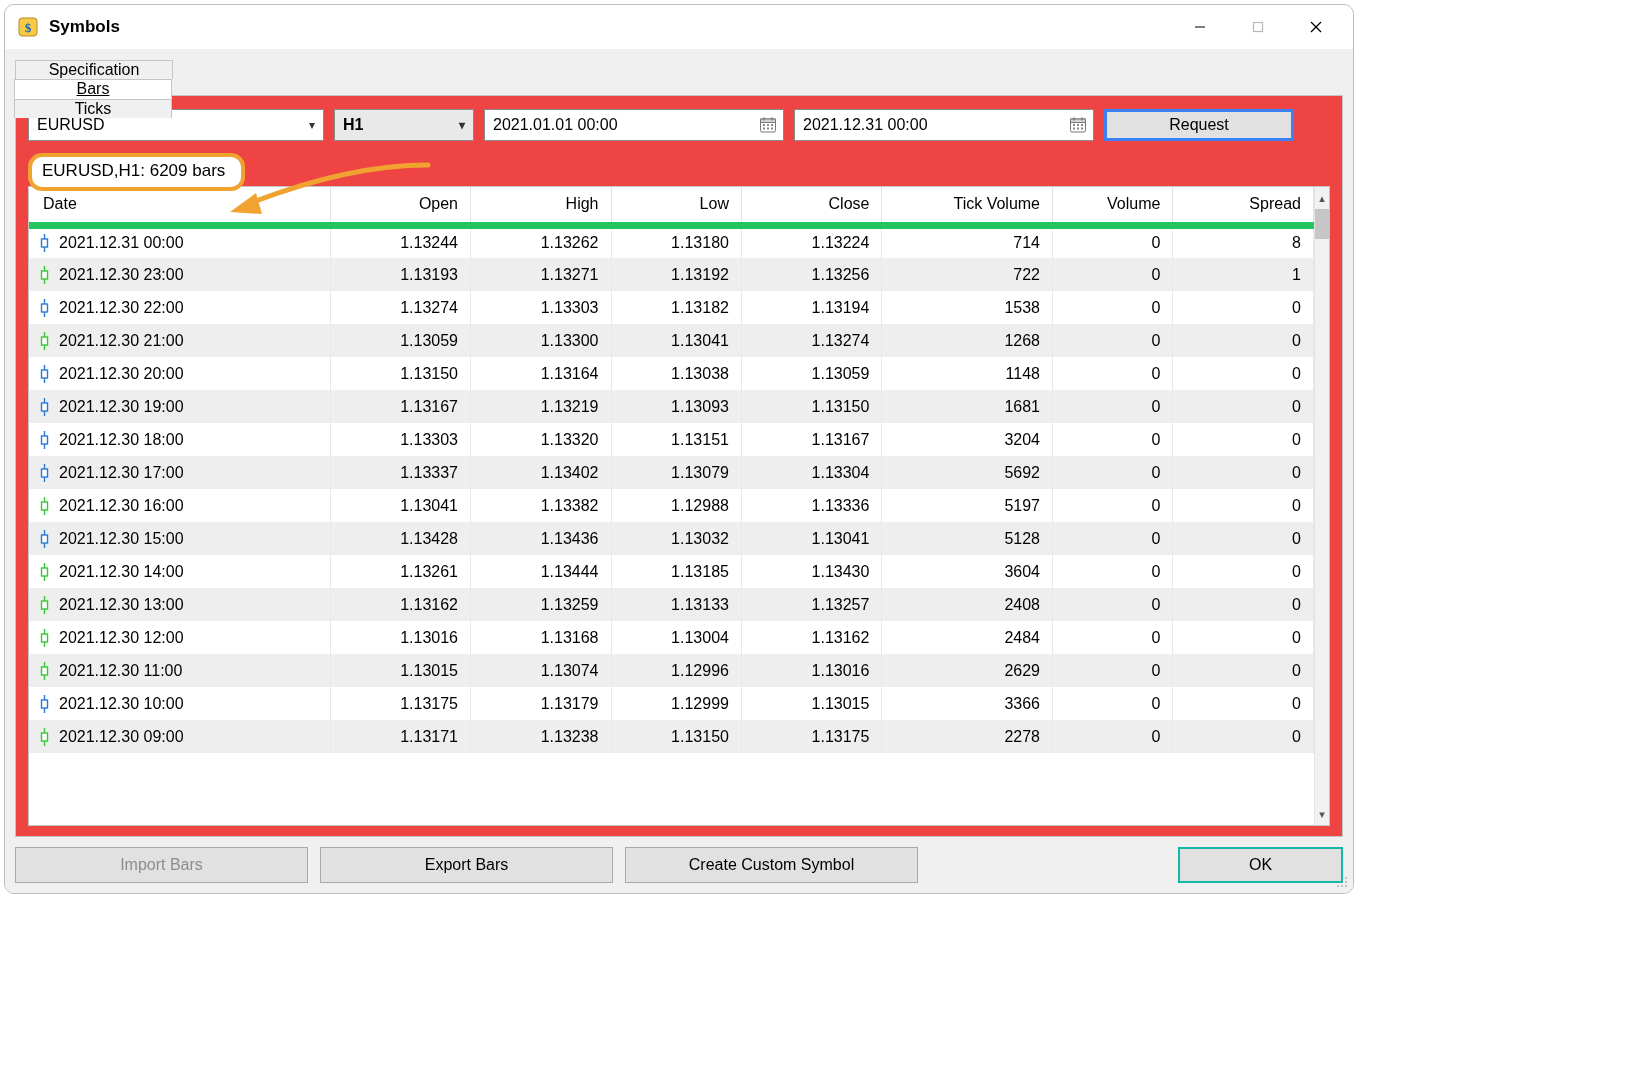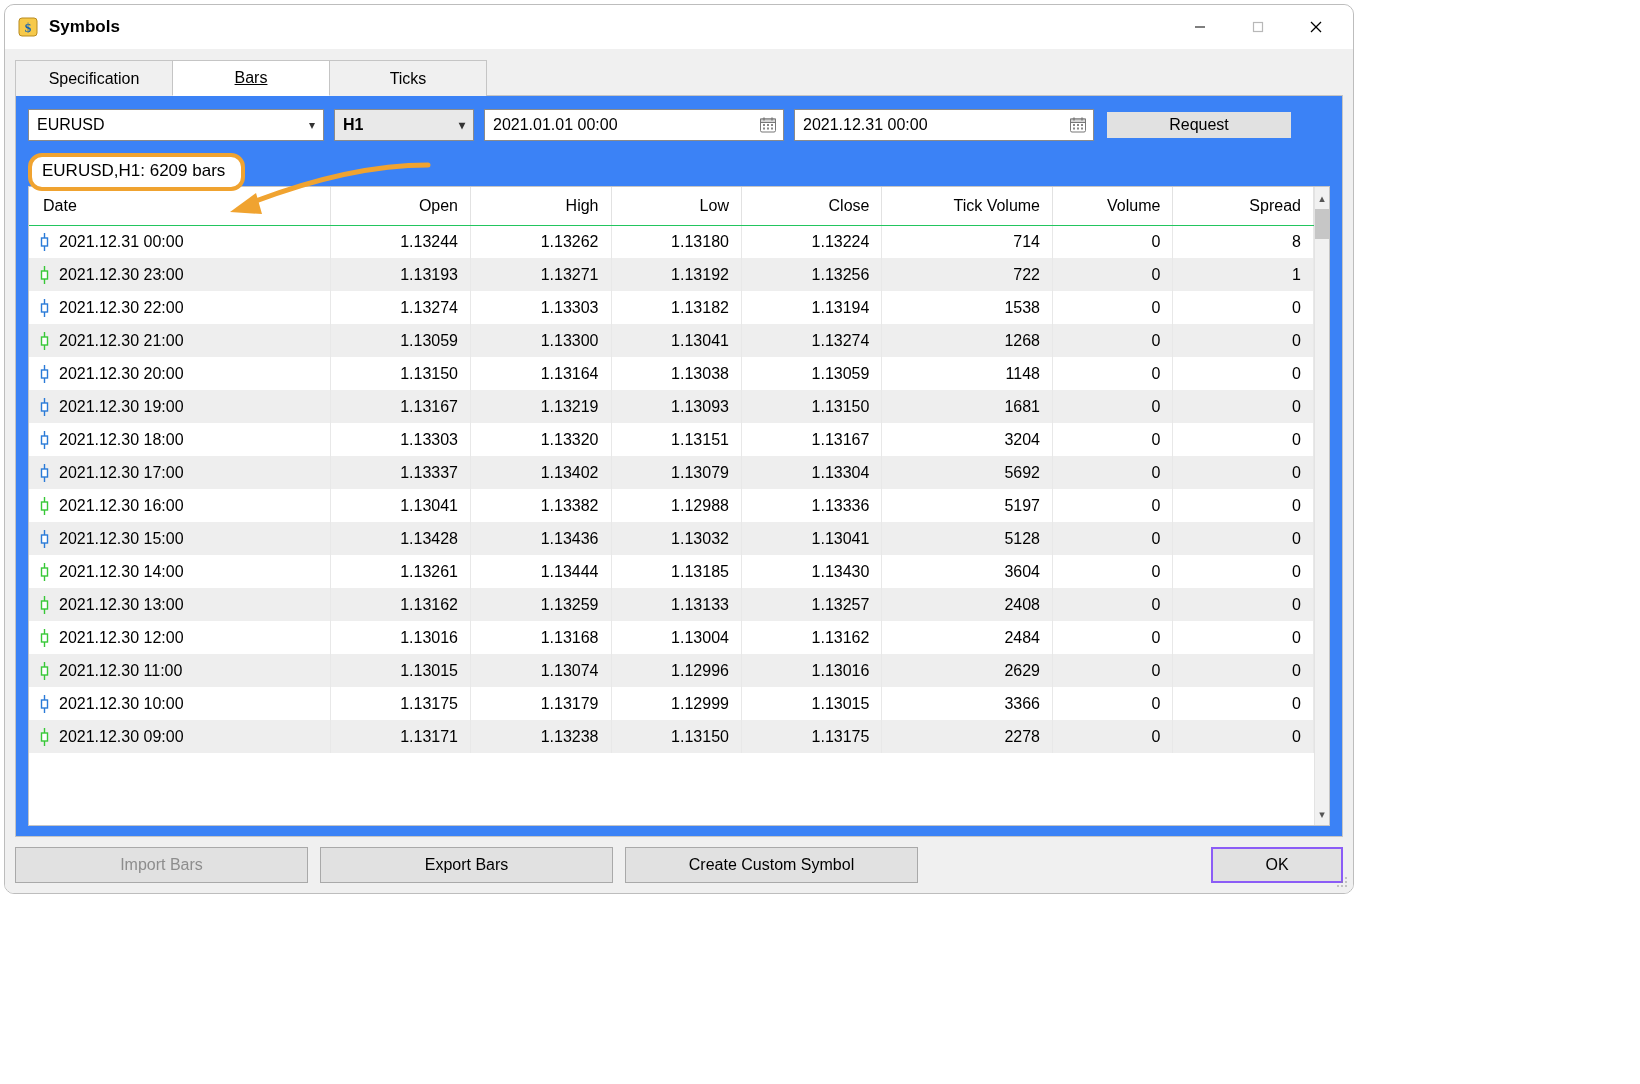--- a/index.html
+++ b/index.html
@@ -57,20 +57,21 @@
     padding: 10px 10px 10px 10px;
     display: flex;
     flex-direction: column;
     min-height: 0;
   }
   
   .tabs {
     display: flex;
     height: 36px;
     position: relative;
+    flex-direction: column;
   }
   .tab {
     width: 158px;
     display: flex; align-items: center; justify-content: center;
     border: 1px solid #c5c5c5;
     border-bottom: none;
     background: #f0f0f0;
     font-size: 16px;
     position: relative;
     top: 1px;
@@ -78,21 +79,21 @@
   .tab + .tab { margin-left: -1px; }
   .tab.active {
     background: #fff;
     border-bottom: 1px solid #fff;
     z-index: 2;
     text-decoration: underline;
   }
   .tabframe {
     flex: 1 1 auto;
     border: 1px solid #c5c5c5;
-    background: #3b82f6;
+    background: #ef4444;
     padding: 12px 12px 10px 12px;
     display: flex;
     flex-direction: column;
     min-height: 0;
   }
   
   .toolbar {
     display: flex;
     gap: 10px;
     align-items: center;
@@ -159,21 +160,21 @@
   }
   table {
     width: 100%;
     border-collapse: collapse;
     table-layout: fixed;
   }
   thead th {
     font-weight: 400;
     height: 38px;
     border-right: 1px solid #e2e2e2;
-    border-bottom: 1px solid #22c55e;
+    border-bottom: 7px solid #22c55e;
     padding: 0 12px;
     background: #fff;
     text-align: right;
     font-size: 16px;
   }
   thead th:first-child { text-align: left; padding-left: 14px; }
   tbody td {
     height: 33px;
     border-right: 1px solid #e8e8e8;
     padding: 0 12px;
@@ -211,22 +212,22 @@
     height: 36px;
     border: 1px solid #a9a9a9;
     background: #e1e1e1;
     display: flex; align-items: center; justify-content: center;
     font-size: 16px;
   }
   .footer .wide { width: 293px; }
   .footer .btn.disabled { color: #8d8d8d; }
   .footer .spacer { flex: 1; }
   .footer .ok {
-    width: 132px;
-    border: 2px solid #8b5cf6;
+    width: 165px;
+    border: 2px solid #14b8a6;
     background: #e1e1e1;
   }
   .resize-grip {
     position: absolute;
     right: 4px; bottom: 4px;
     width: 14px; height: 14px;
     opacity: .45;
   }
 </style>
 </head>

